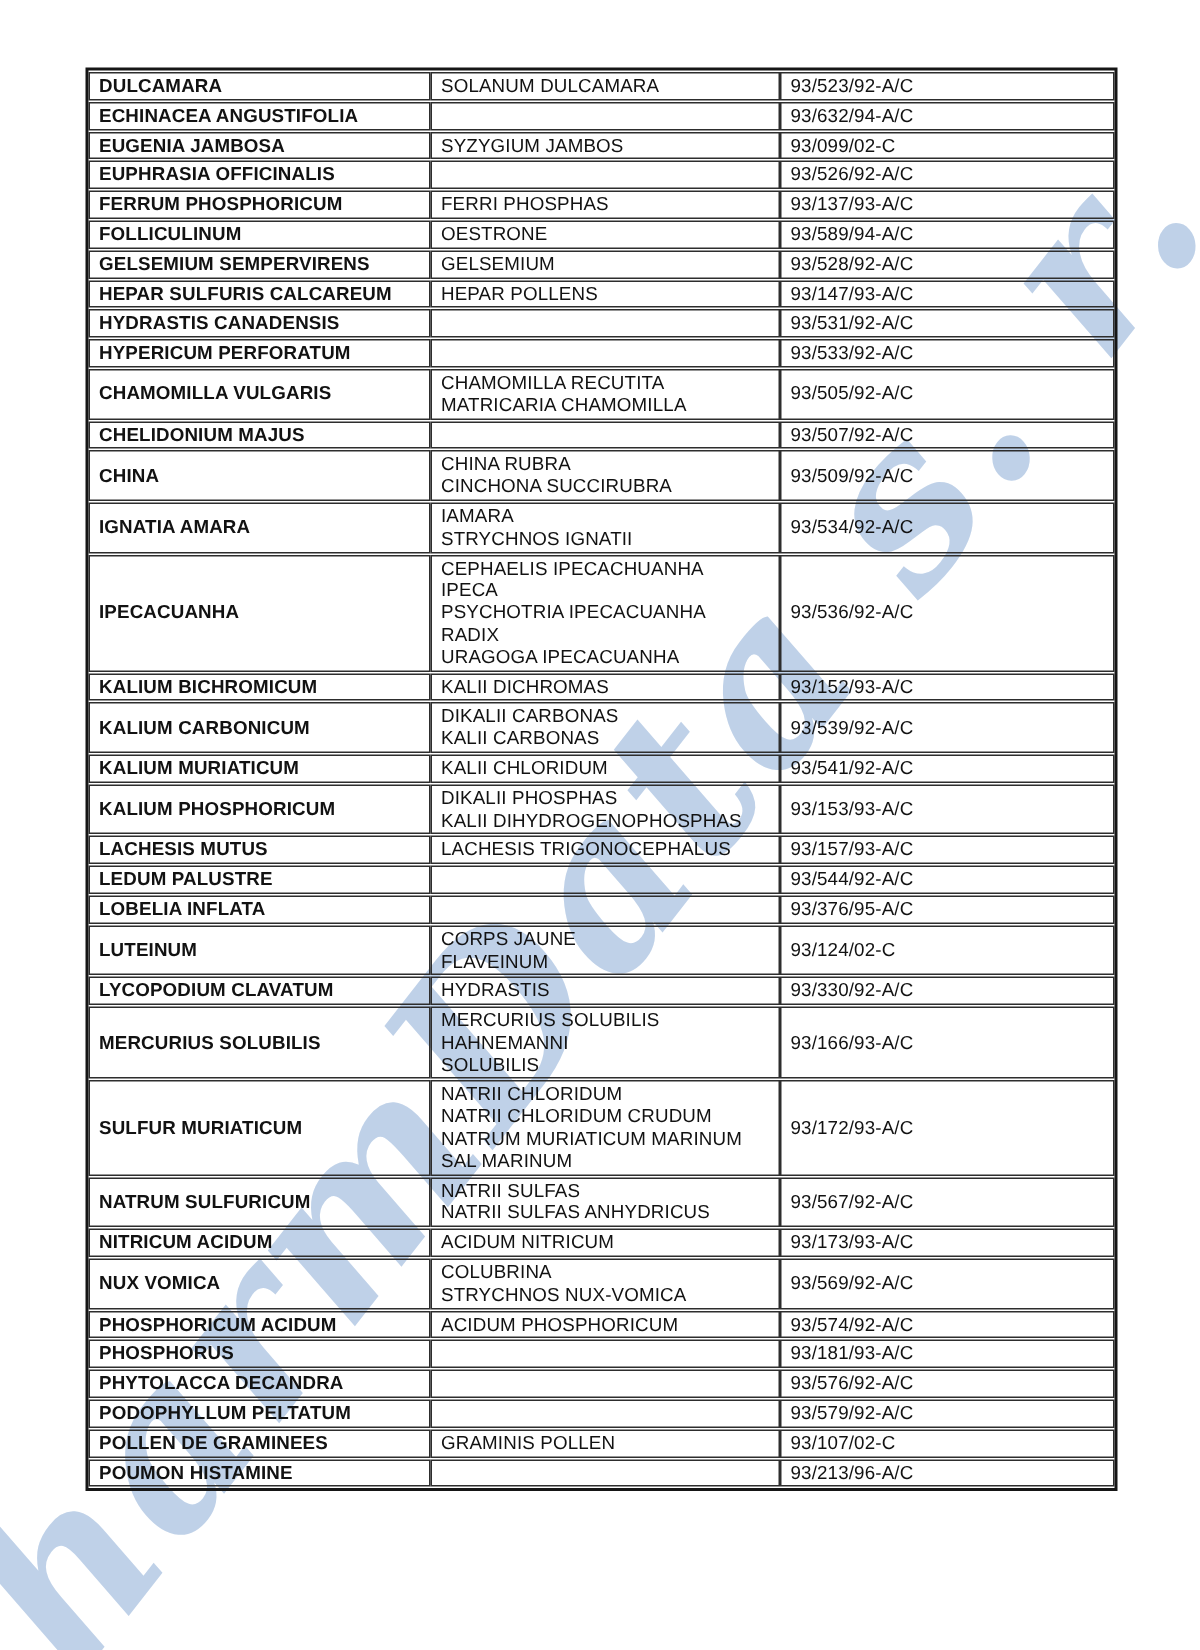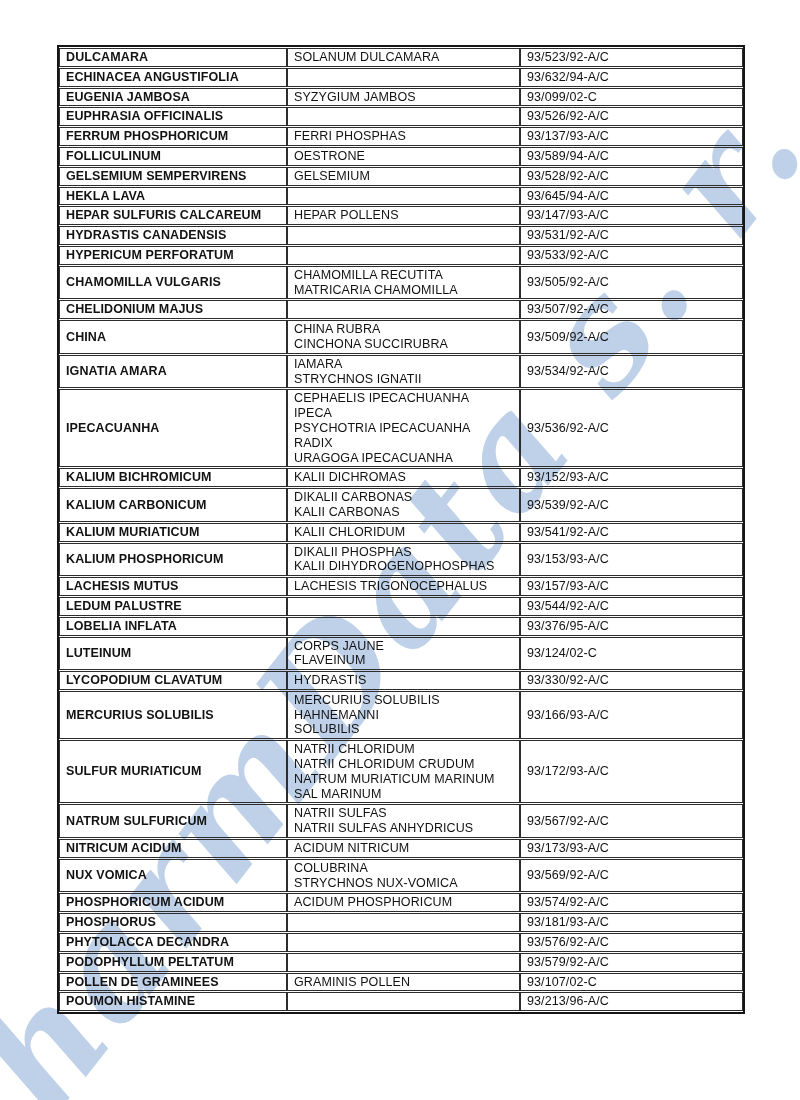--- a/index.html
+++ b/index.html
@@ -109,25 +109,20 @@
           <td class="name">FOLLICULINUM</td>
           <td class="syn">OESTRONE</td>
           <td class="reg">93/589/94-A/C</td>
         </tr>
         <tr>
           <td class="name">GELSEMIUM SEMPERVIRENS</td>
           <td class="syn">GELSEMIUM</td>
           <td class="reg">93/528/92-A/C</td>
         </tr>
         <tr>
-          <td class="name">HEKLA LAVA</td>
-          <td class="syn"></td>
-          <td class="reg">93/645/94-A/C</td>
-        </tr>
-        <tr>
           <td class="name">HEPAR SULFURIS CALCAREUM</td>
           <td class="syn">HEPAR POLLENS</td>
           <td class="reg">93/147/93-A/C</td>
         </tr>
         <tr>
           <td class="name">HYDRASTIS CANADENSIS</td>
           <td class="syn"></td>
           <td class="reg">93/531/92-A/C</td>
         </tr>
         <tr>

